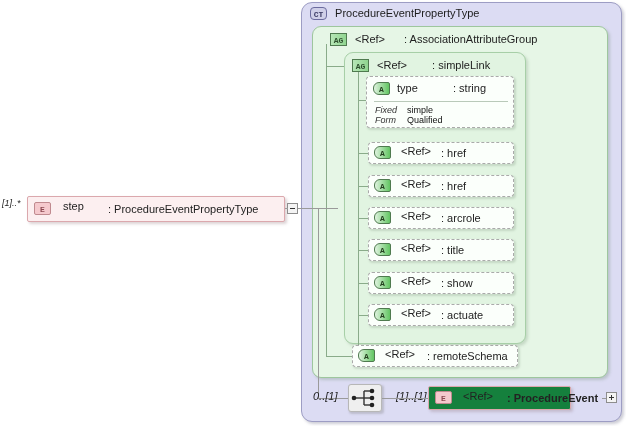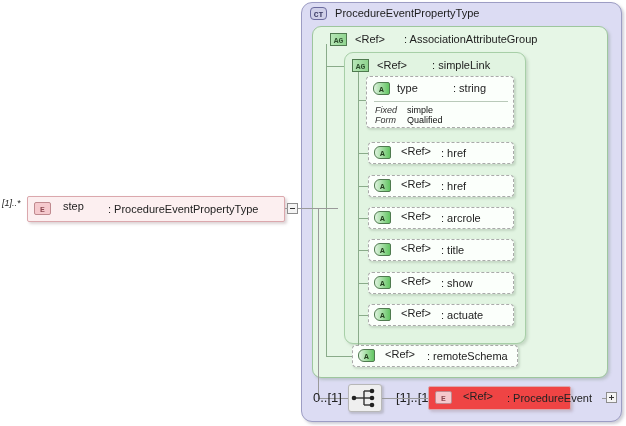--- a/index.html
+++ b/index.html
@@ -142,42 +142,42 @@
   #step-name{font-size:11px;margin-left:9px;vertical-align:middle;}
   #step-type{font-size:11px;position:absolute;left:80px;top:6px;}
   #step-card{
     left:2px;top:198px;
     font-style:italic;font-size:9px;color:#222;
   }
 
   
   #pe-box{
     left:428px;top:386px;width:143px;height:24px;
-    background:#ef4444;
+    background:#15803d;
     border:1px solid #dba8ad;
     border-radius:2px;
     box-shadow:2px 2px 3px rgba(140,110,115,.30);
     box-sizing:border-box;
     white-space:nowrap;
   }
   #pe-box .badge{margin-left:6px;margin-top:4px;}
   #pe-ref{font-size:11px;margin-left:8px;vertical-align:middle;}
-  #pe-type{font-size:11px;position:absolute;left:78px;top:5px;}
+  #pe-type{font-size:11px;position:absolute;left:78px;top:5px;font-weight:bold;}
 
   
   #seq-box{
     left:348px;top:384px;width:34px;height:28px;
     background:#efefef;
     border:1px solid #b7b7b7;
     border-radius:3px;
     box-shadow:1.5px 1.5px 2px rgba(120,120,120,.3);
     box-sizing:border-box;
   }
   .card-lbl{
-    position:absolute;font-size:13px;color:#222;
+    position:absolute;font-style:italic;font-size:11px;color:#222;
     white-space:nowrap;
   }
 
   
   .pm-box{
     position:absolute;width:11px;height:11px;
     background:#f4f4f4;
     border:1px solid #8d8d8d;
     box-sizing:border-box;
   }

